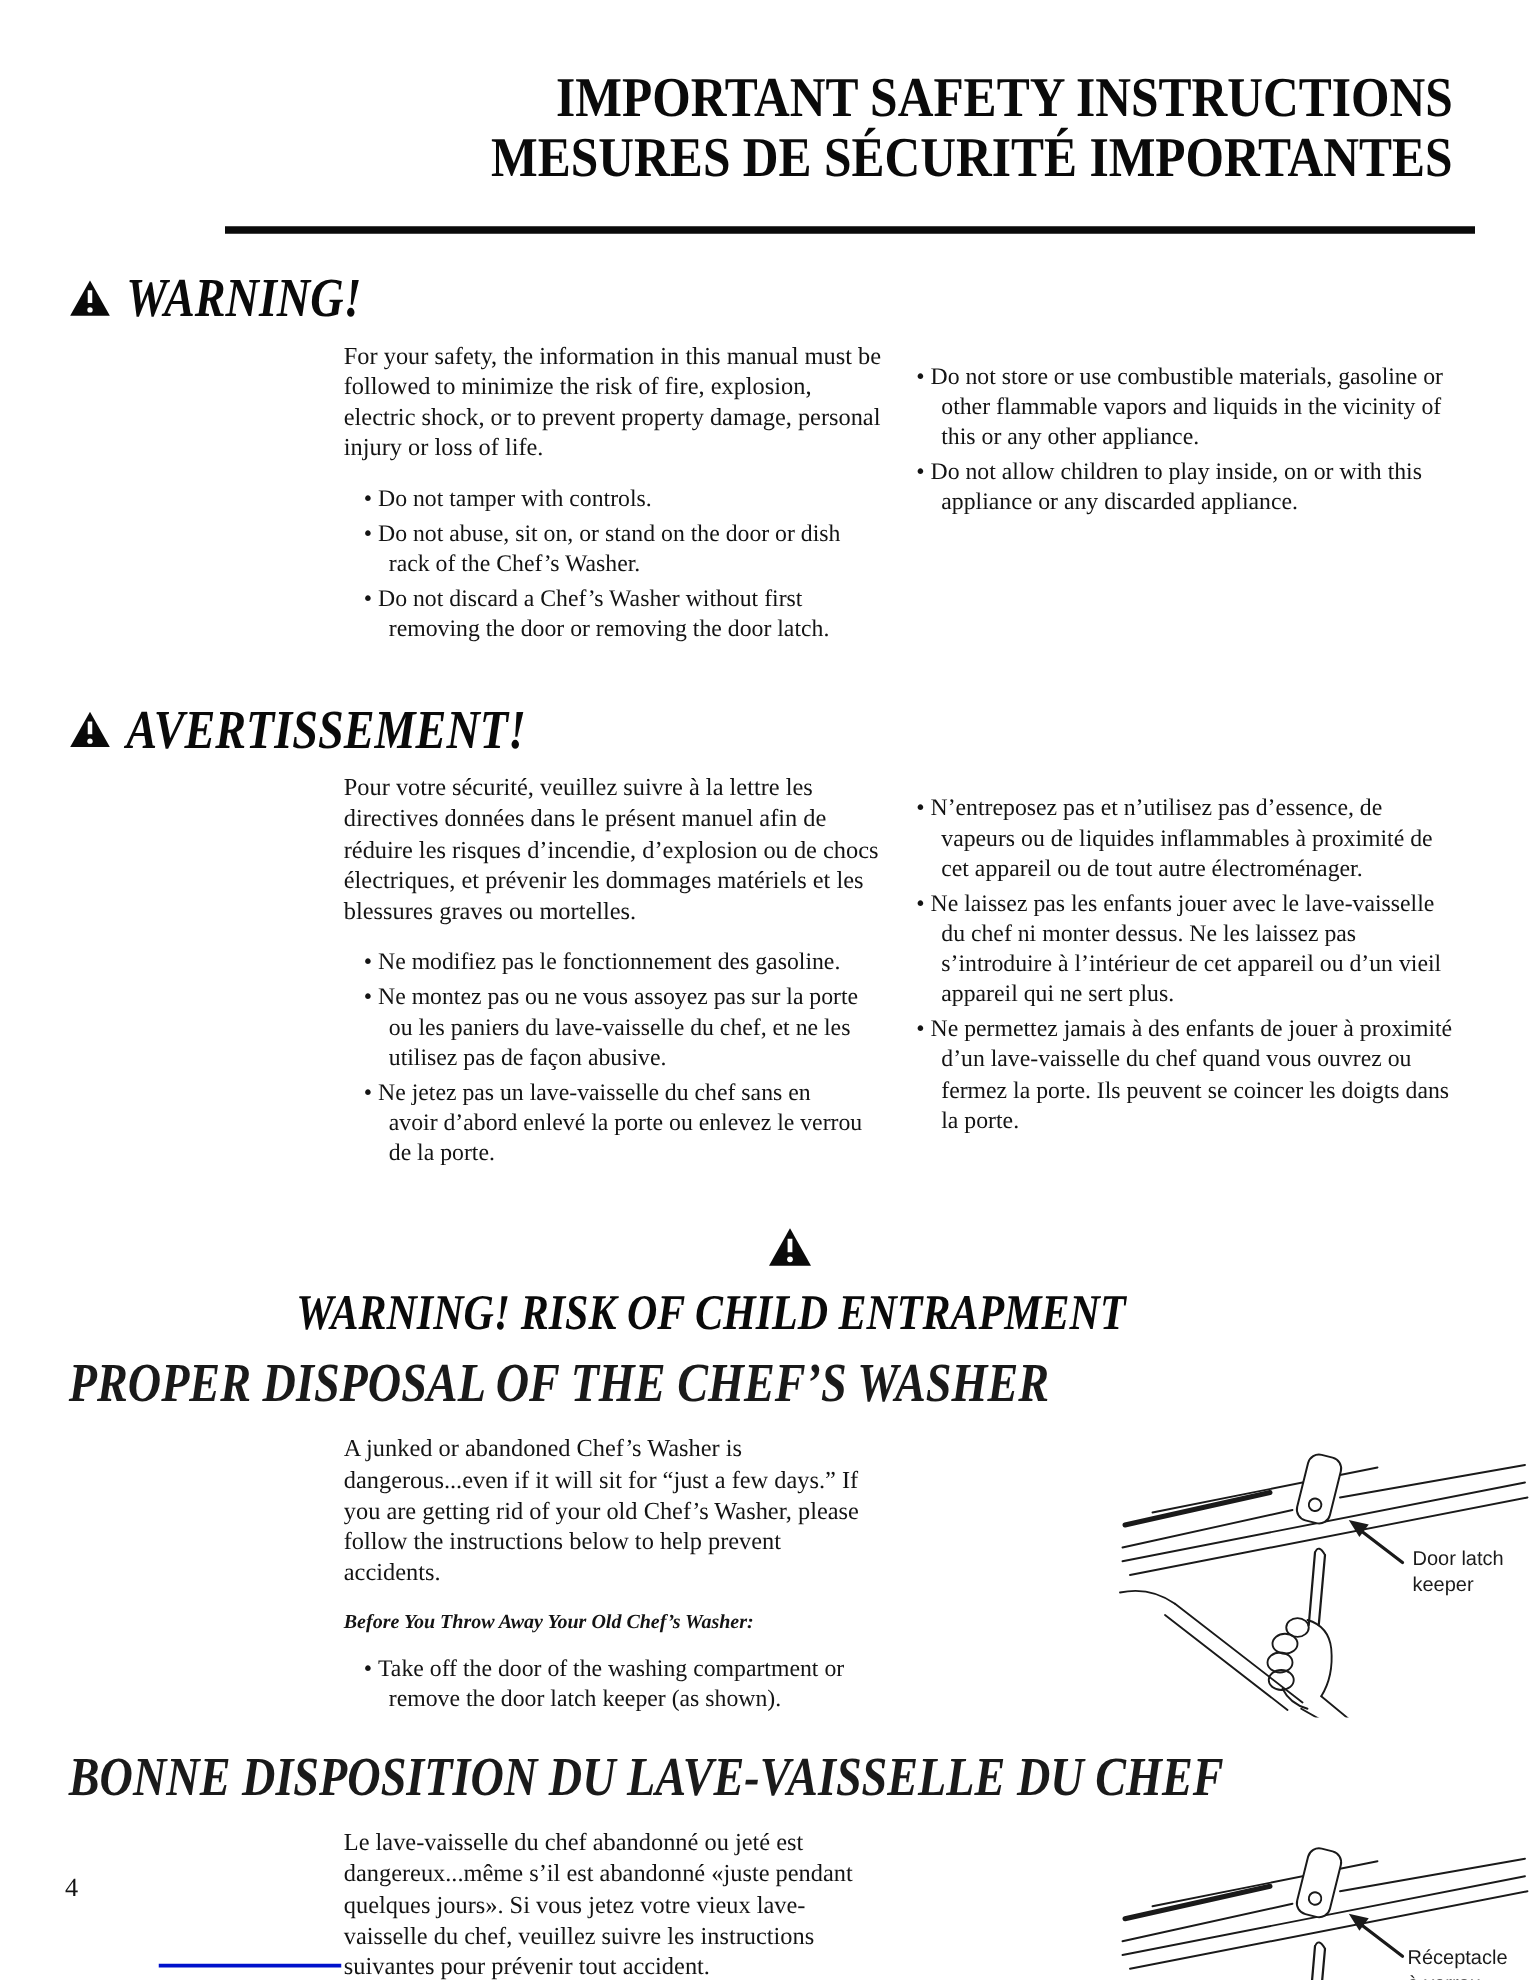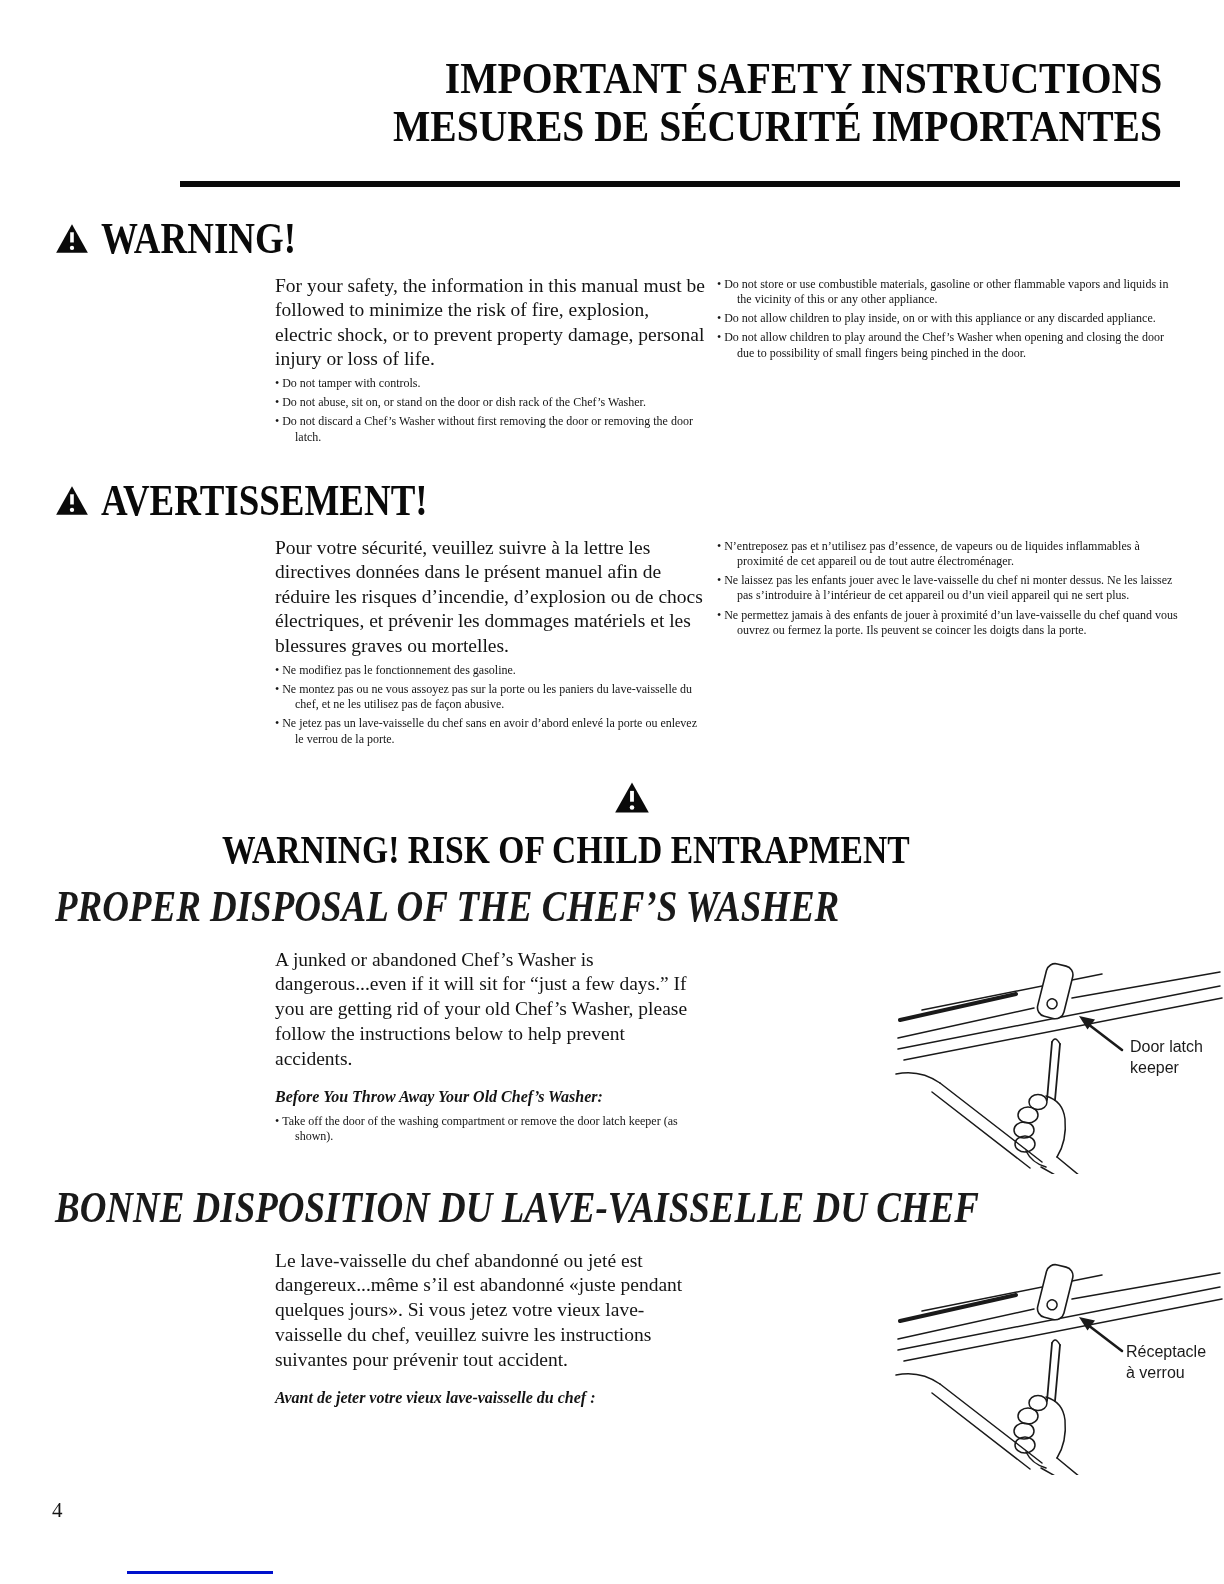--- a/index.html
+++ b/index.html
@@ -19,40 +19,40 @@
     font-size:45px;
     line-height:1.07;
     color:#0a0a0a;
   }
   .header-title .squish-r{display:inline-block;transform:scaleX(0.88);transform-origin:100% 50%;white-space:nowrap;}
   .rule{margin:12px 0 0 180px;width:1000px;height:6px;background:#0a0a0a;}
   
   .warn-head{
     display:flex;align-items:center;gap:12px;
     margin:26px 16px 0 55px;
-    font-size:44px;font-weight:bold;
+    font-size:44px;font-weight:bold;font-style:italic;
     color:#0a0a0a;
   }
   .warn-head.big{font-size:40px;margin-top:30px;flex-direction:column;}
   .warn-head .tri{flex:0 0 auto;width:34px;height:31px;}
   .warn-head.big .tri{width:36px;height:33px;}
   .squish-l{display:inline-block;transform:scaleX(0.84);transform-origin:0 50%;white-space:nowrap;}
   .subhead{
     margin:8px 0 0 55px;
     font-style:italic;
     font-size:44px;
     color:#1a1a1a;
     font-weight:bold;
   }
   
   .cols{display:flex;margin:10px 0 0 275px;}
   .col-left{width:432px;}
   .col-right{width:465px;margin-left:10px;}
   .lead{font-weight:normal;font-size:19.5px;line-height:1.26;margin:0 0 4px 0;}
-  ul.bullets{list-style:none;margin:0;padding:0;font-size:12px;line-height:1.27;}
+  ul.bullets{list-style:none;margin:16px;padding:0;font-size:19px;line-height:1.27;}
   ul.bullets li{padding-left:20px;text-indent:-20px;margin:3px 0 4px 0;}
   ul.bullets li::before{content:"\2022\00a0";}
   
   .fig-row{display:flex;margin:14px 0 0 275px;justify-content:space-between;}
   .fig-text{width:432px;font-size:19.5px;line-height:1.27;}
   .fig-text p.body{margin:2px 0 0 0;}
   .fig-text p.before{font-weight:bold;font-style:italic;margin:16px 0 6px 0;font-size:16px;}
   .figure{width:330px;margin:4px 0 0 86px;}
   .figure svg{display:block;width:330px;height:224px;}
   .fig-label{font-family:"Liberation Sans", sans-serif;font-size:16px;fill:#1a1a1a;}
@@ -86,21 +86,20 @@
         <ul class="bullets">
             <li>Do not tamper with controls.</li>
             <li>Do not abuse, sit on, or stand on the door or dish rack of the Chef’s Washer.</li>
             <li>Do not discard a Chef’s Washer without first removing the door or removing the door latch.</li>
           </ul>
       </div>
       <div class="col-right">
         <ul class="bullets">
             <li>Do not store or use combustible materials, gasoline or other flammable vapors and liquids in the vicinity of this or any other appliance.</li>
             <li>Do not allow children to play inside, on or with this appliance or any discarded appliance.</li>
-            <li>Do not allow children to play around the Chef’s Washer when opening and closing the door due to possibility of small fingers being pinched in the door.</li>
           </ul>
       </div>
     </div>
   </section>
 
   <section>
     <h2 class="warn-head">
       <svg class="tri" viewBox="0 0 30 27">
         <path d="M15 1 L29 26 H1 Z" fill="#0a0a0a"></path>
         <path d="M15 8 v9" stroke="#ffffff" stroke-width="3.2" fill="none"></path>

